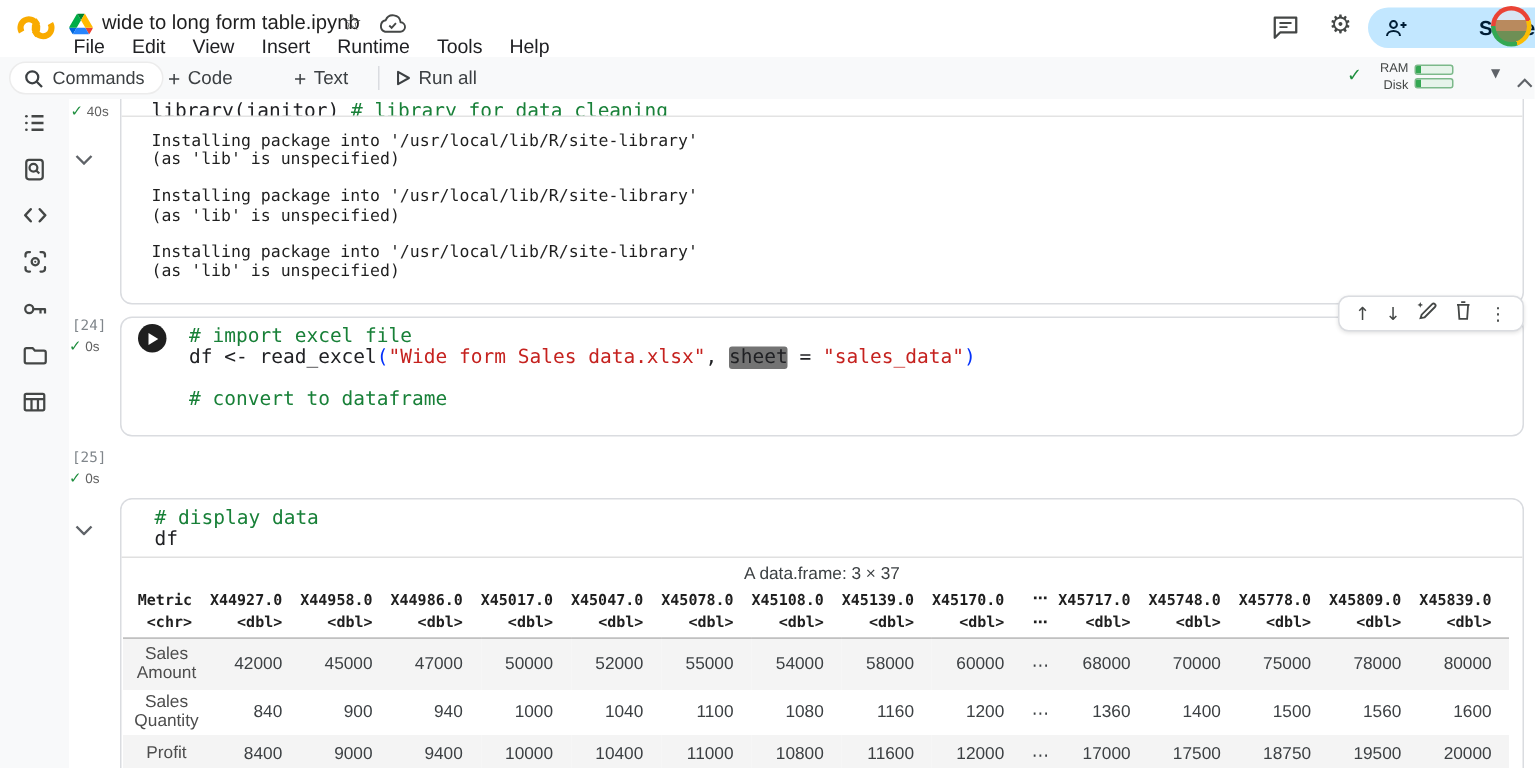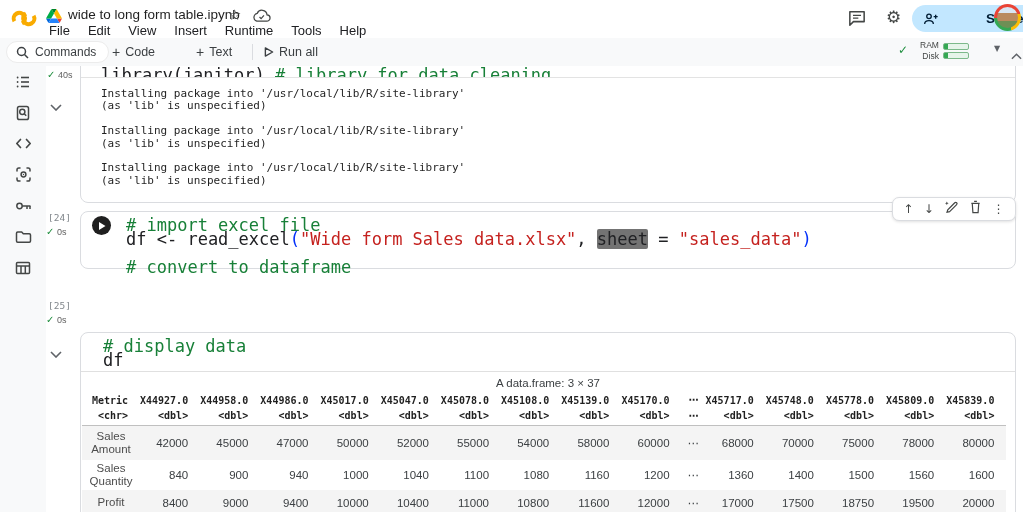--- a/index.html
+++ b/index.html
@@ -76,26 +76,26 @@
     font-size:11px; line-height:12.4px; color:#1f1f1f; }
 
   
   #cell-toolbar { position:absolute; left:846px; top:131px; width:124px; height:24px;
     background:#fff; border:1px solid #dadce0; border-radius:7px;
     box-shadow:0 1px 3px rgba(0,0,0,.12); display:flex; align-items:center;
     justify-content:space-evenly; z-index:5; }
   .ct-icon { font-size:12px; color:#444746; font-family:"DejaVu Sans",sans-serif; line-height:1; }
 
   
-  #cell-import { top:145px; height:58px; }
+  #cell-import { top:145px; height:80px; }
   #cell-display { top:232px; height:219px;margin-top:34px; }
   .play-btn { position:absolute; left:11px; top:4px; width:19px; height:19px; border-radius:50%;
     background:#1f1f1f; display:flex; align-items:center; justify-content:center; }
   .code-block { position:absolute; }
-  .code-line { font-family:"DejaVu Sans Mono",monospace; font-size:17px; line-height:14px;
+  .code-line { font-family:"DejaVu Sans Mono",monospace; font-size:13px; line-height:14px;
     height:14px; white-space:pre; }
   .tok-plain { color:#202124; }
   .tok-comment { color:#188038; }
   .tok-string { color:#c5221f; }
   .tok-bracket { color:#0431fa; }
   .tok-hl { color:#202124; background:#737373; border-radius:2px; }
 
   #cell-import .code-block { left:45px; top:6px; }
   #cell-display .code-area { height:39px; border-bottom:1px solid #e0e0e0; position:relative; }
   #cell-display .code-block { left:22px; top:6px; }

